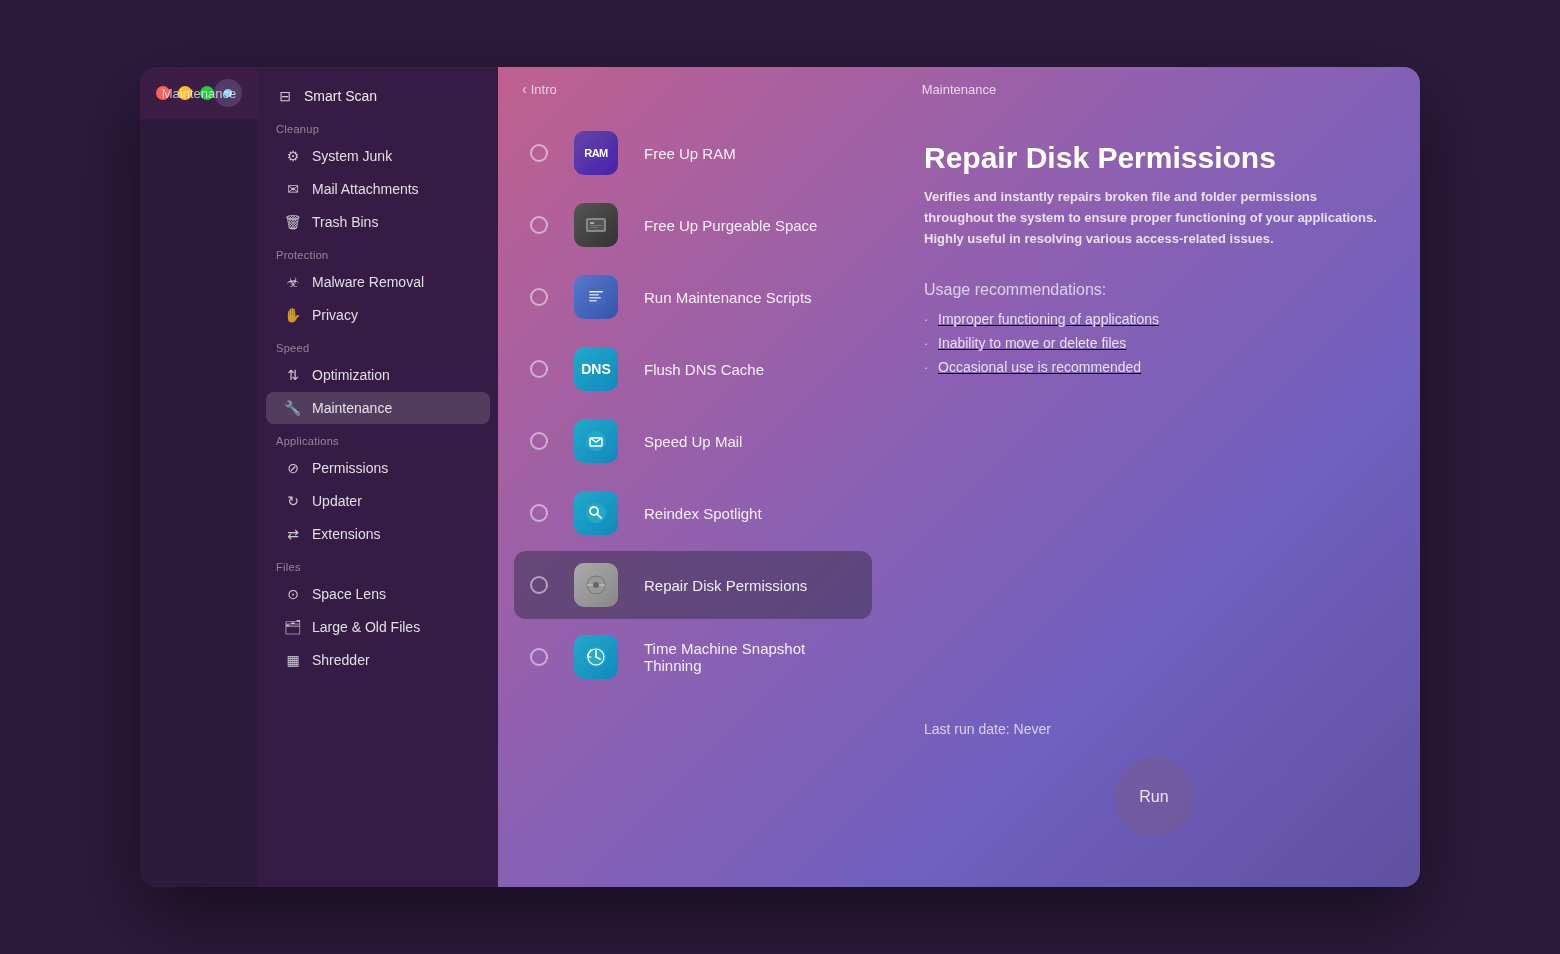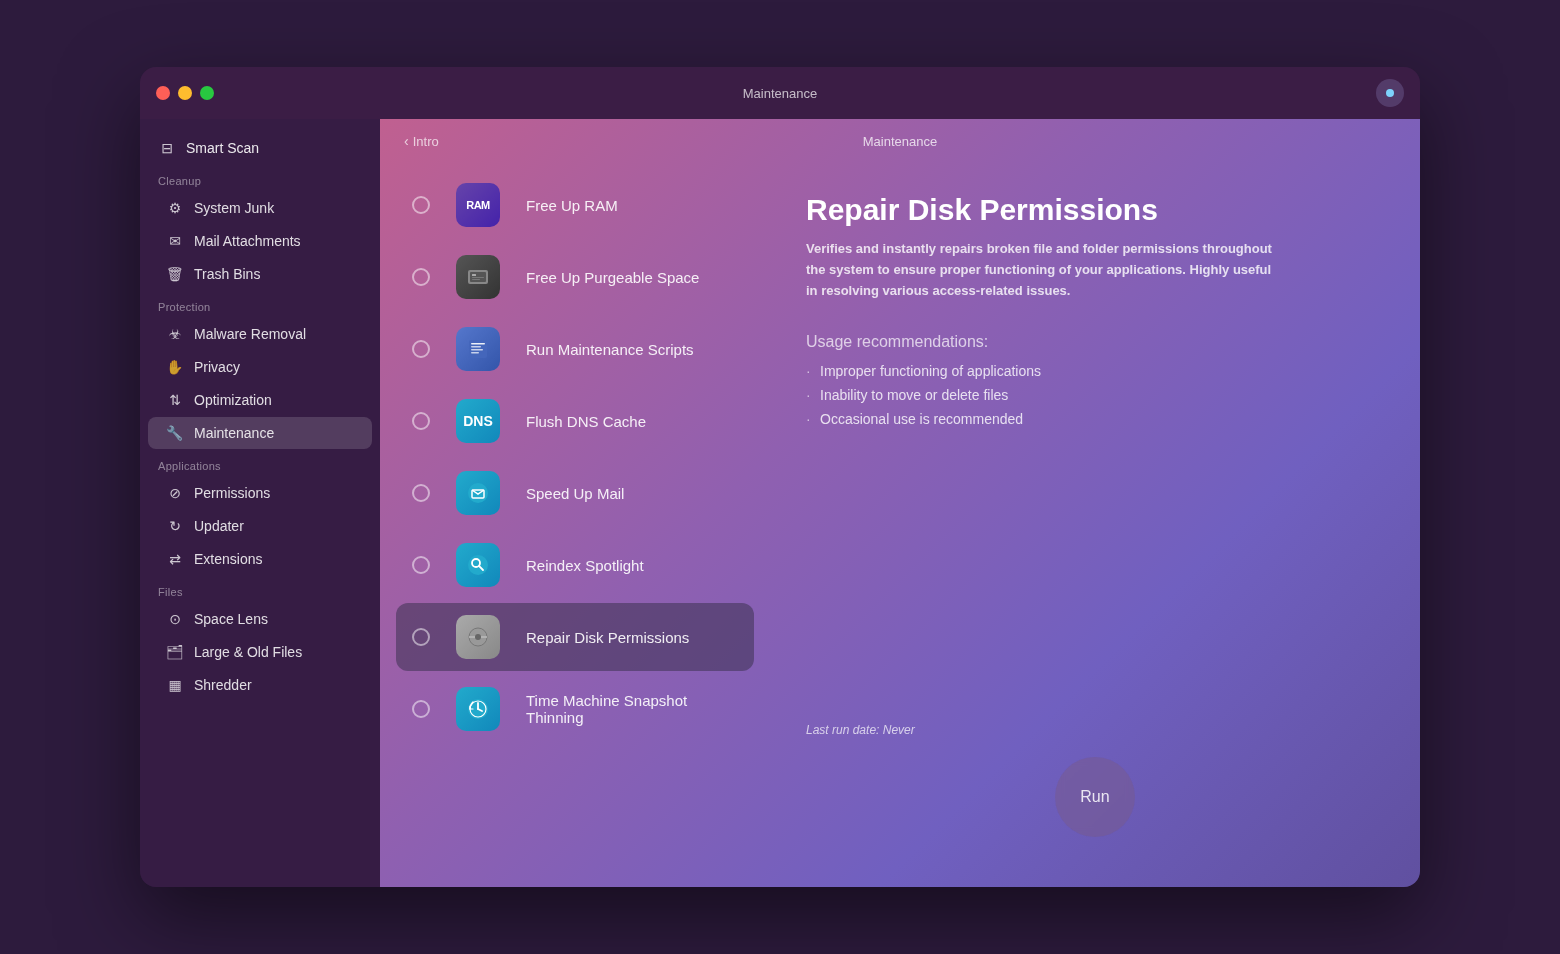--- a/index.html
+++ b/index.html
@@ -12,21 +12,21 @@
       height: 954px;
       font-family: -apple-system, BlinkMacSystemFont, 'Segoe UI', sans-serif;
     }
 
     .app-window {
       width: 1280px;
       height: 820px;
       border-radius: 16px;
       overflow: hidden;
       display: flex;
-      flex-direction: column;
+      flex-direction: row;
       box-shadow: 0 30px 80px rgba(0,0,0,0.5);
       position: relative;
     }
 
     .title-bar {
       background: rgba(60, 30, 70, 0.95);
       height: 52px;
       display: flex;
       align-items: center;
       padding: 0 16px;
@@ -257,43 +257,43 @@
 
     .usage-label {
       font-size: 16px;
       color: rgba(255,255,255,0.7);
       margin-bottom: 12px;
     }
 
     .usage-list {
       list-style: none;
       padding: 0;
+      text-decoration: underline;
     }
 
     .usage-list li {
       font-size: 14px;
       color: rgba(255,255,255,0.8);
       margin-bottom: 8px;
       padding-left: 14px;
       position: relative;
     }
 
     .usage-list li::before {
       content: "·";
       position: absolute;
       left: 0;
       color: rgba(255,255,255,0.6);
     }
 
     .last-run {
       margin-top: auto;
-      font-size: 12px;
+      font-size: 14px;
       color: rgba(255,255,255,0.7);
       margin-bottom: 20px;
-      font-style: italic;
     }
 
     .run-btn {
       width: 80px;
       height: 80px;
       border-radius: 50%;
       background: rgba(120, 90, 140, 0.5);
       border: none;
       color: rgba(255,255,255,0.85);
       font-size: 16px;
@@ -363,20 +363,21 @@
       <div class="sidebar-section-label">Protection</div>
       <div class="sidebar-item">
         <span class="sidebar-icon">☣</span>
         <span>Malware Removal</span>
       </div>
       <div class="sidebar-item">
         <span class="sidebar-icon">✋</span>
         <span>Privacy</span>
       </div>
 
+      <div class="sidebar-section-label">Speed</div>
       <div class="sidebar-item">
         <span class="sidebar-icon">⇅</span>
         <span>Optimization</span>
       </div>
       <div class="sidebar-item active">
         <span class="sidebar-icon">🔧</span>
         <span>Maintenance</span>
       </div>
 
       <div class="sidebar-section-label">Applications</div>

